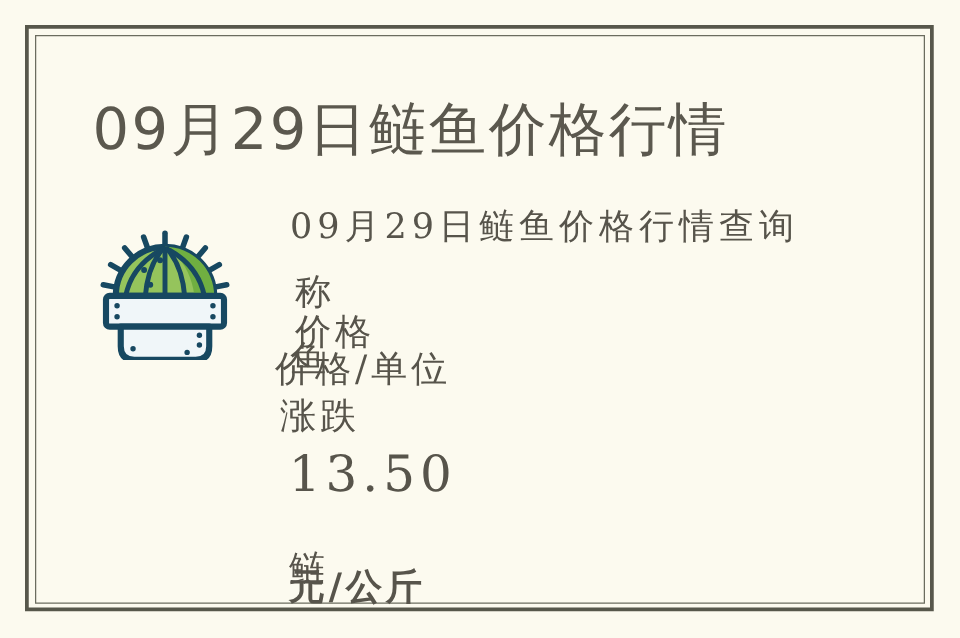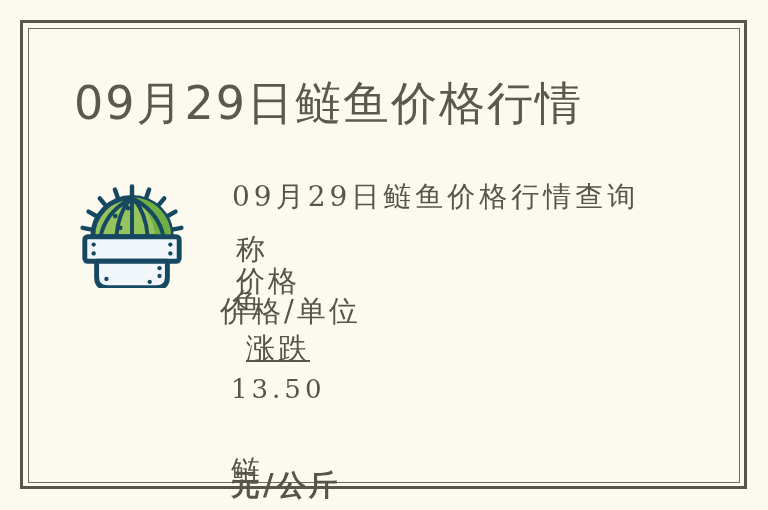--- a/index.html
+++ b/index.html
@@ -18,29 +18,29 @@
   }
   .page-title{
     position:absolute;left:58px;top:62px;margin:16px;
     font-family:"DejaVu Sans","Liberation Sans",sans-serif;
     font-size:46px;font-weight:500;letter-spacing:2px;line-height:1.1;
     color:var(--title,#5B584E);white-space:nowrap;
   }
   .cactus{position:absolute;left:73px;top:150px;}
   .frag{
     position:absolute;line-height:1;white-space:nowrap;
-    color:var(--text,#57544B);font-size:29px;letter-spacing:3px;margin-top:16px;
+    color:var(--text,#57544B);font-size:29px;letter-spacing:3px;
   }
   .frag-heading{left:232px;top:167px;font-size:28px;letter-spacing:4px;}
   .frag-name{left:236px;top:219px;}
   .frag-price{left:236px;top:251px;}
   .frag-fishchar{left:232px;top:273px;}
   .frag-priceunit{left:220px;top:281px;}
-  .frag-change{left:246px;top:318px;text-decoration:underline;}
-  .frag-pricevalue{left:231px;top:360px;font-size:26px;letter-spacing:4px;}
+  .frag-change{left:224px;top:318px;}
+  .frag-pricevalue{left:231px;top:360px;font-size:40px;letter-spacing:4px;}
   .frag-fishname{left:231px;top:441px;}
   .frag-unitvalue{left:231px;top:455px;font-weight:bold;}
   .cactus .outline{stroke:var(--cactus-outline,#174861);}
   .cactus .dome{fill:var(--cactus-green,#95C45C);}
   .cactus .dome-shade{fill:var(--cactus-dark-green,#70AF41);}
   .cactus .pot{fill:var(--pot-fill,#F0F6F9);}
   .cactus .dot{fill:var(--cactus-outline,#174861);}
 </style>
 </head>
 <body>

